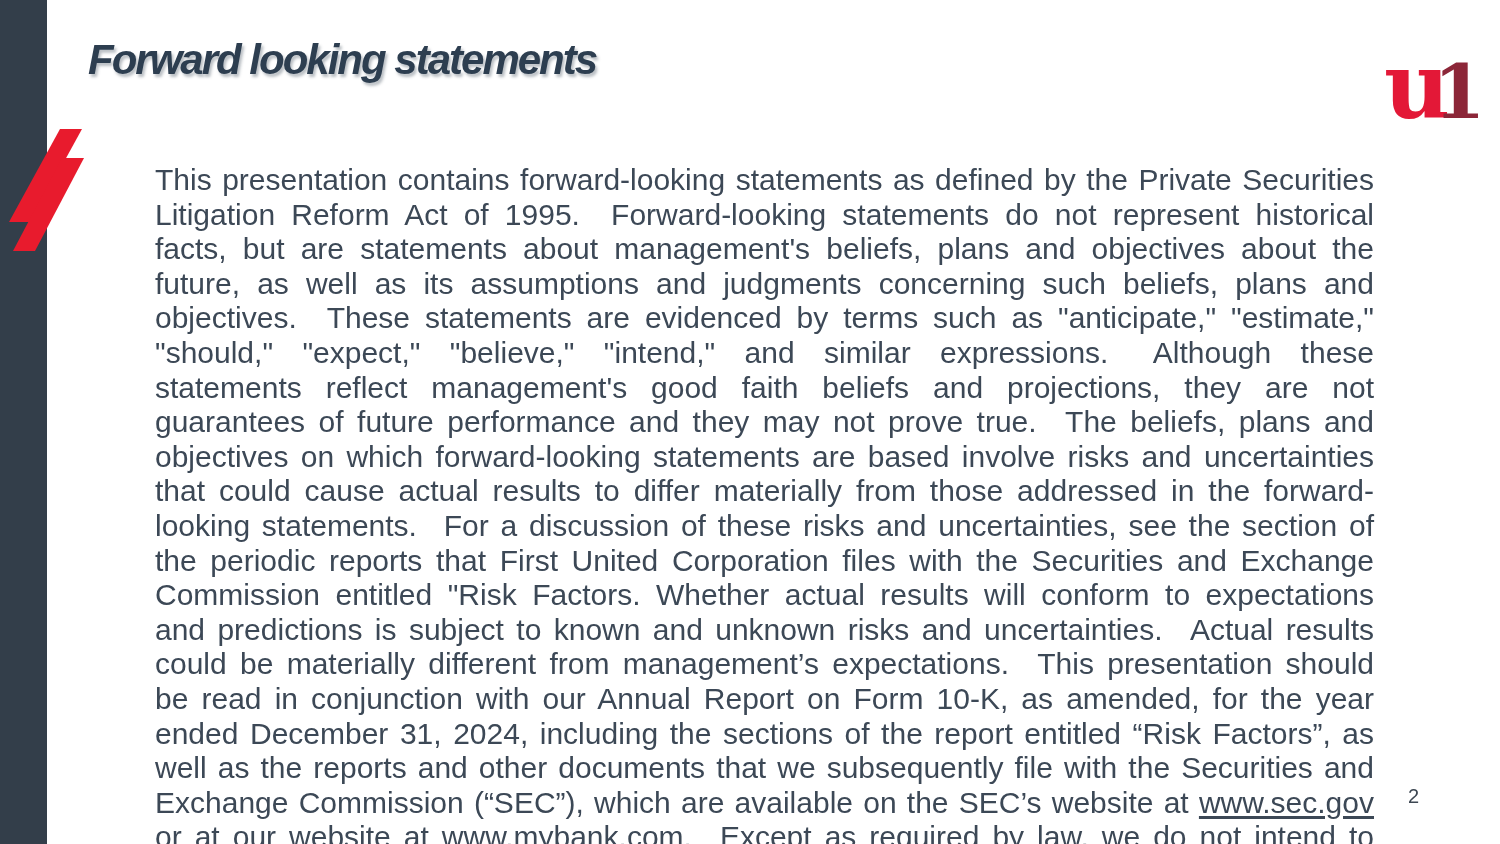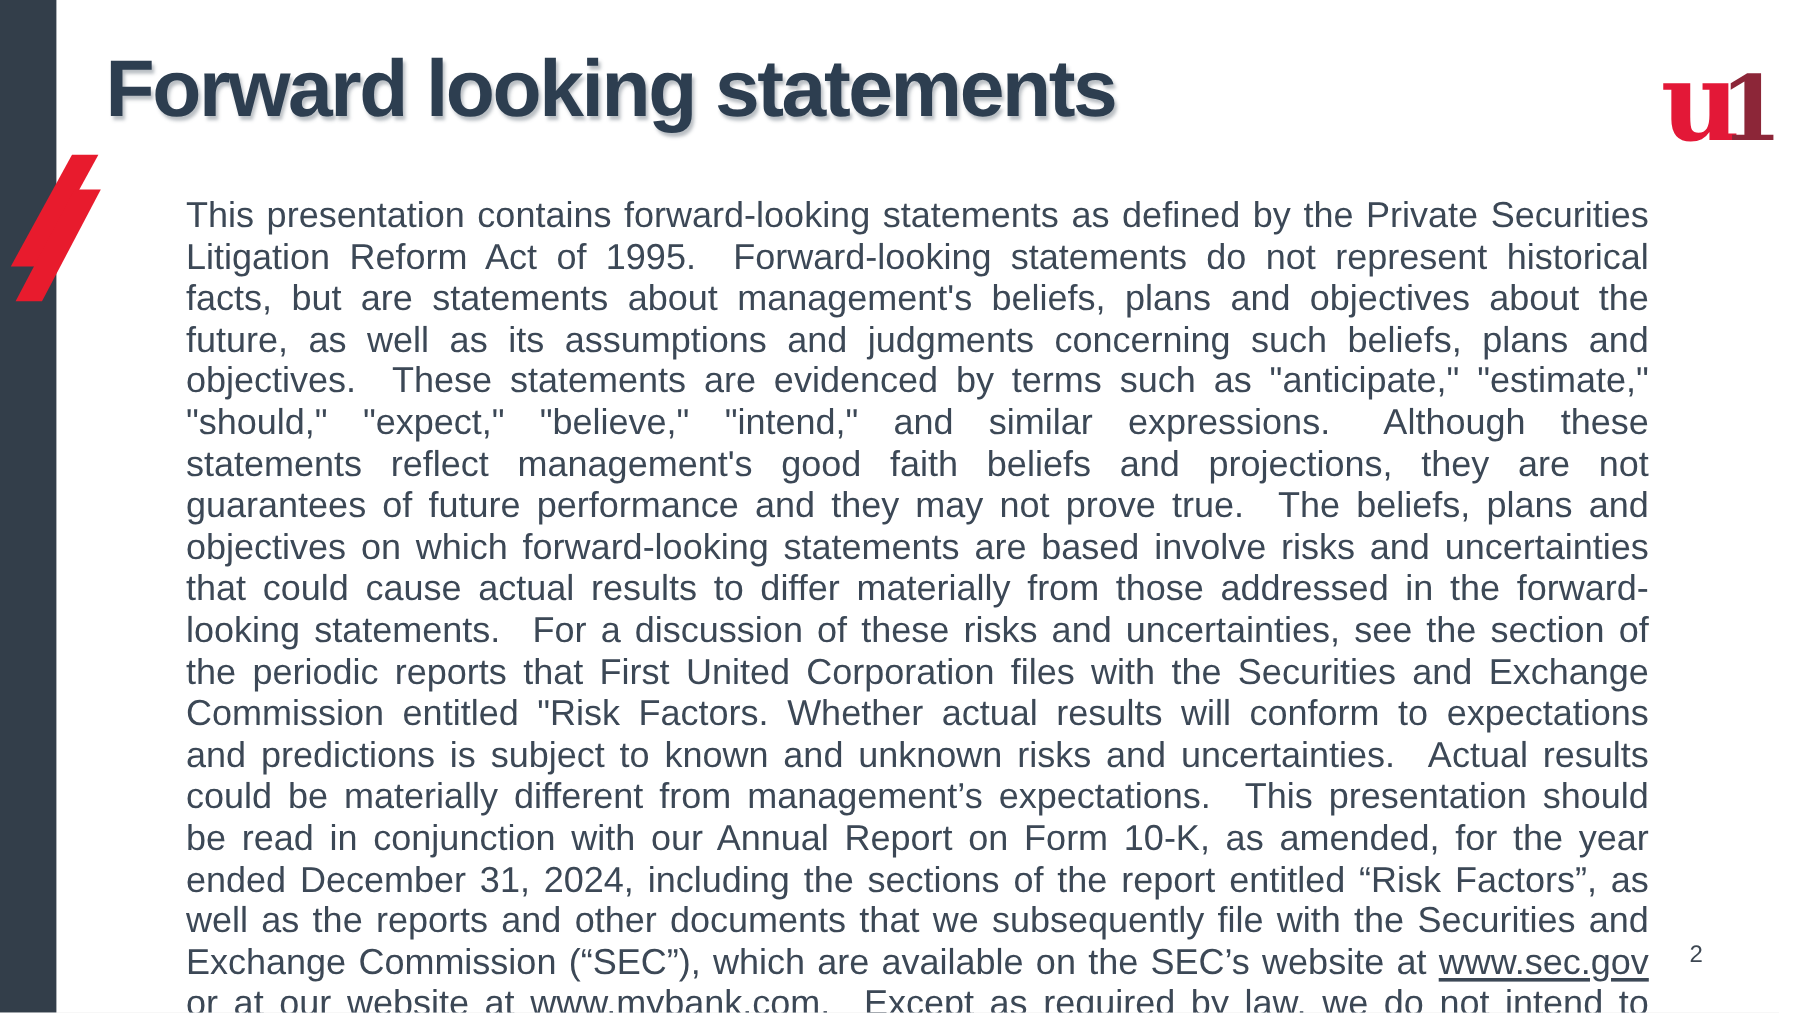--- a/index.html
+++ b/index.html
@@ -23,24 +23,25 @@
   .sidebar{
     position:absolute;left:0;top:0;bottom:0;width:47px;
     background:var(--c-sidebar,#333E4A);
   }
   .slashes{
     position:absolute;left:0;top:120px;width:110px;height:140px;
   }
   .slashes polygon{fill:var(--c-slash_red,#E81B2D);}
   .title{
     position:absolute;left:88px;top:36px;margin:0;
-    font-size:67px;font-weight:bold;letter-spacing:-2px;
+    font-size:42px;font-weight:bold;letter-spacing:-2px;
     color:var(--c-title_text,#2D3E50);
     text-shadow:2px 3px 3px rgba(100,110,122,0.45);
     white-space:nowrap;
+    font-style:italic;
   }
   .logo{
     position:absolute;left:1384px;top:15px;white-space:nowrap;
     font-family:"DejaVu Serif","Liberation Serif",serif;font-weight:bold;margin-top:18px;
   }
   .logo-u{
     font-size:91px;color:var(--c-logo_red,#E31837);
     position:relative;z-index:1;
   }
   .logo-1{

